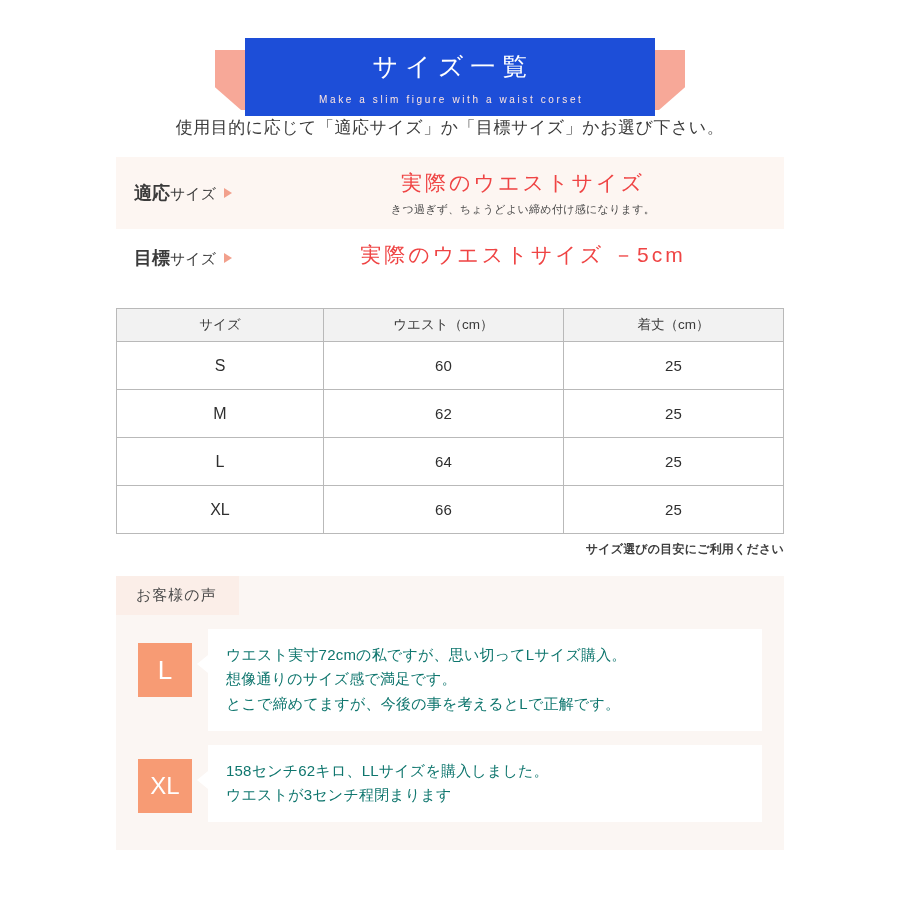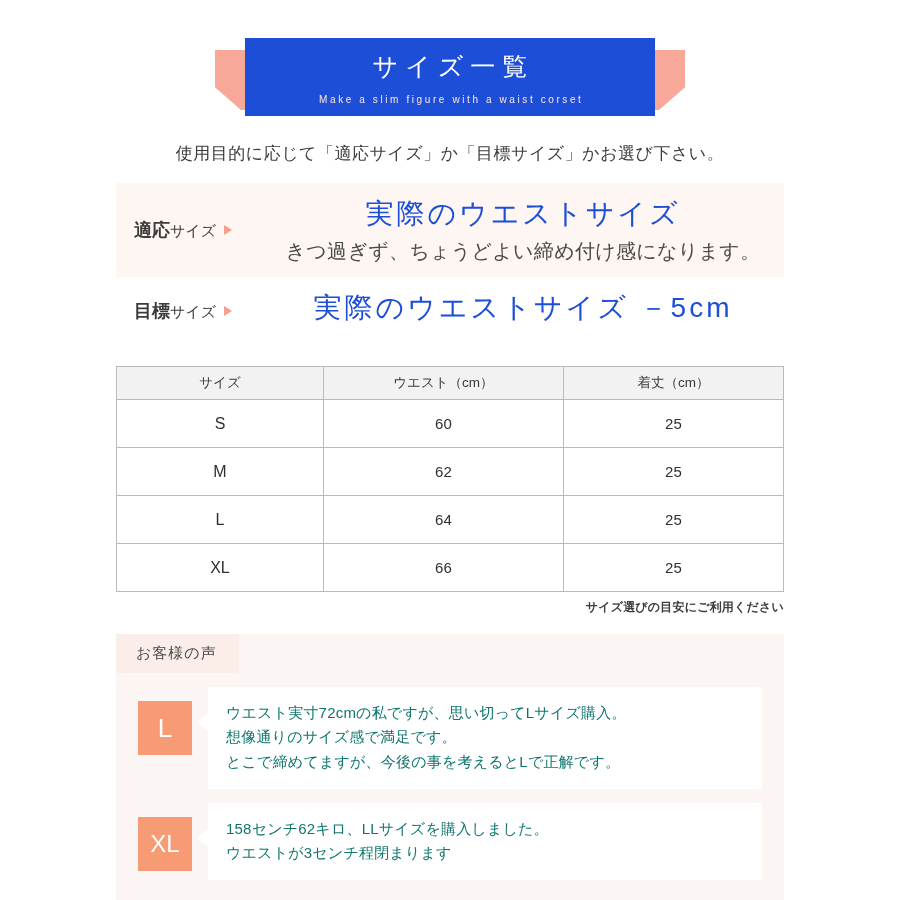--- a/index.html
+++ b/index.html
@@ -62,21 +62,20 @@
     font-size: 10px;
     letter-spacing: 2.6px;
     text-indent: 2.6px;
   }
 
   
   .lead {
     text-align: center;
     font-size: 17px;
     color: #3b3b3b;
-    margin-top: 26px;
     letter-spacing: 0.5px;
   }
 
   
   .guide {
     margin: 18px 116px 0 116px;
   }
   .guide-row {
     display: flex;
     align-items: center;
@@ -103,27 +102,27 @@
     width: 0; height: 0;
     border-top: 5px solid transparent;
     border-bottom: 5px solid transparent;
     border-left: 8px solid #f2a08c;
   }
   .guide-body {
     flex: 1;
     text-align: center;
   }
   .guide-head {
-    color: #1d4ed8;
-    font-size: 28px;
+    color: #ef4444;
+    font-size: 21px;
     letter-spacing: 3px;
     margin-bottom: 5px;
   }
   .guide-desc {
-    font-size: 20px;
+    font-size: 11px;
     color: #4a4a4a;
     letter-spacing: 0.3px;
   }
 
   
   .table-wrap {
     margin: 22px 116px 0 116px;
   }
   table.size-table {
     width: 100%;

